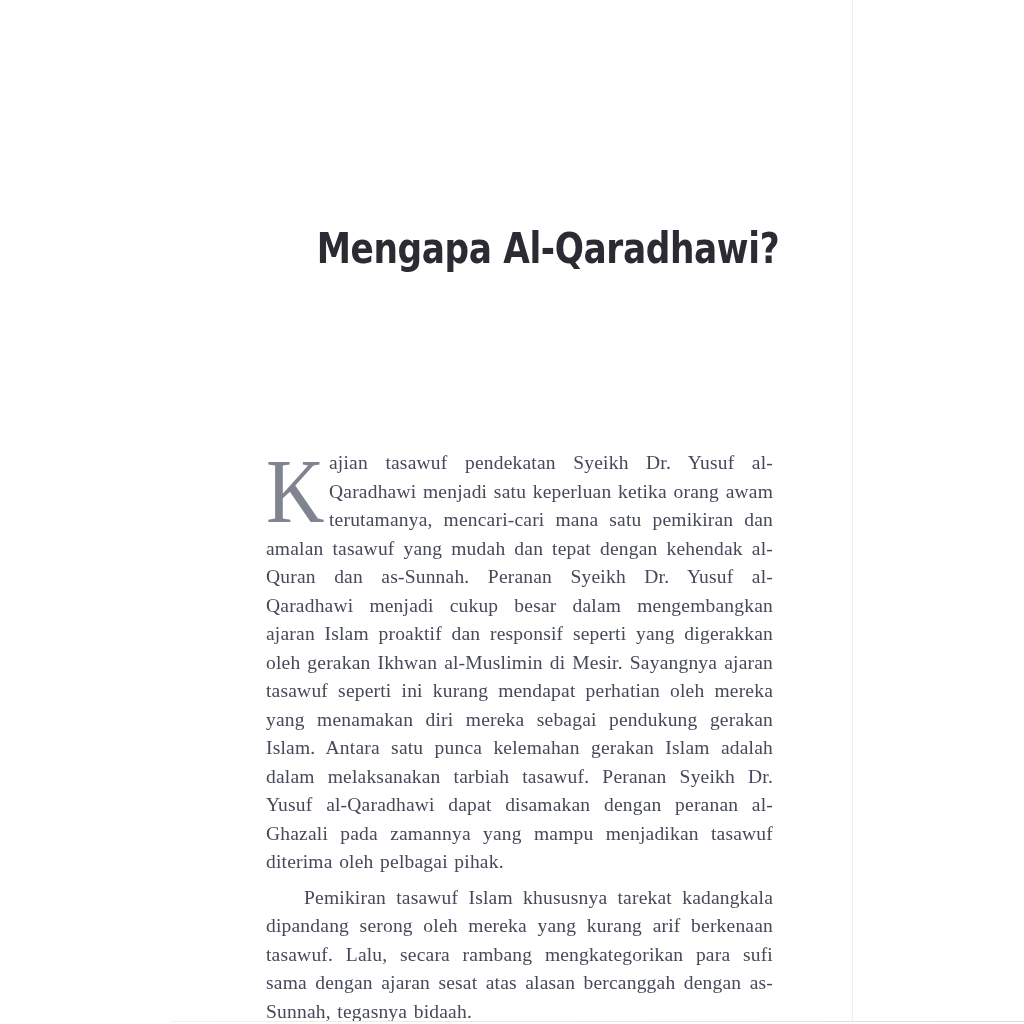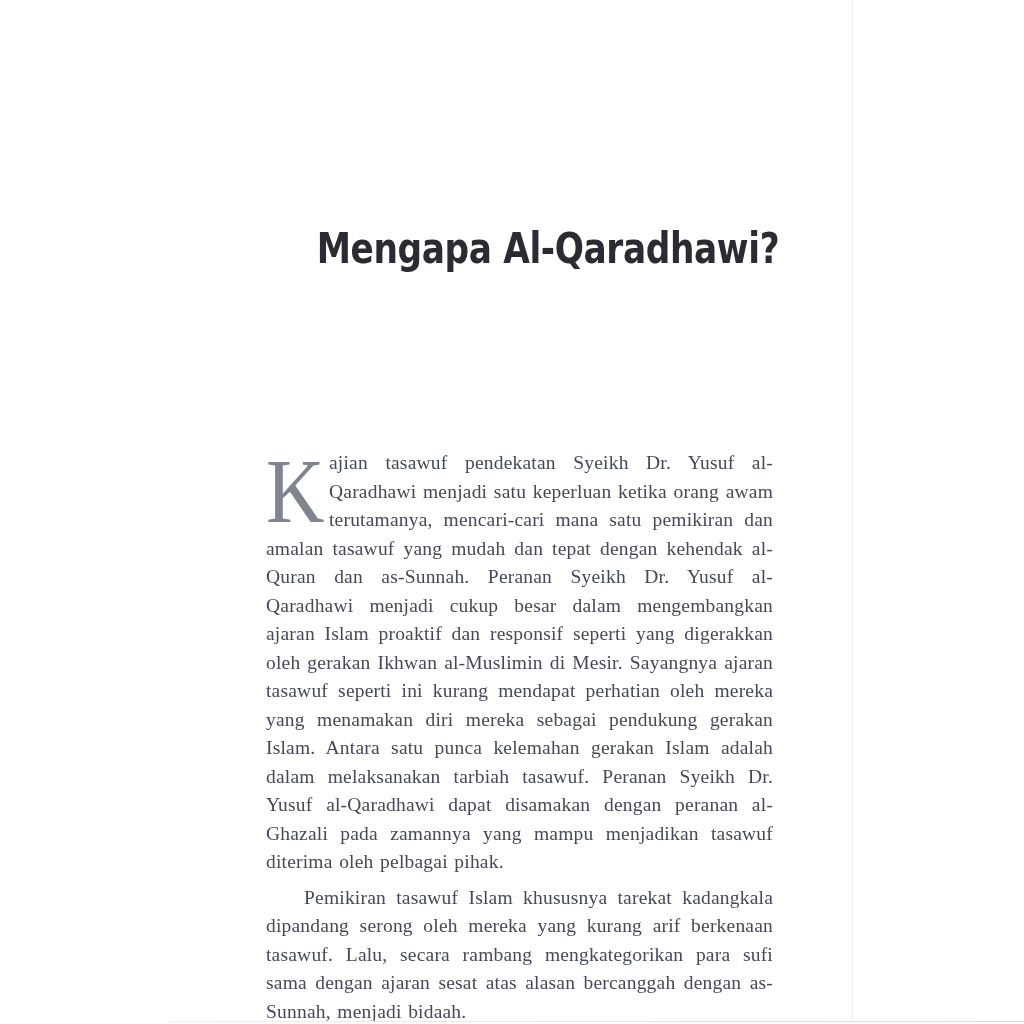--- a/index.html
+++ b/index.html
@@ -66,21 +66,21 @@
 <div class="canvas">
 
   <div class="content">
 
     <h1 class="chapter-title">Mengapa Al-Qaradhawi?</h1>
 
     <div class="body-text">
 
       <p><span class="dropcap">K</span><span>ajian tasawuf pendekatan Syeikh Dr. Yusuf al-Qaradhawi menjadi satu keperluan ketika orang awam terutamanya, mencari-cari mana satu pemikiran dan amalan tasawuf yang mudah dan tepat dengan kehendak al-Quran dan as-Sunnah. Peranan Syeikh Dr. Yusuf al-Qaradhawi menjadi cukup besar dalam mengembangkan ajaran Islam proaktif dan responsif seperti yang digerakkan oleh gerakan Ikhwan al-Muslimin di Mesir. Sayangnya ajaran tasawuf seperti ini kurang mendapat perhatian oleh mereka yang menamakan diri mereka sebagai pendukung gerakan Islam. Antara satu punca kelemahan gerakan Islam adalah dalam melaksanakan tarbiah tasawuf. Peranan Syeikh Dr. Yusuf al-Qaradhawi dapat disamakan dengan peranan al-Ghazali pada zamannya yang mampu menjadikan tasawuf diterima oleh pelbagai pihak.</span></p>
 
-      <p class="para-indent"><span>Pemikiran tasawuf Islam khususnya tarekat kadangkala dipandang serong oleh mereka yang kurang arif berkenaan tasawuf. Lalu, secara rambang mengkategorikan para sufi sama dengan ajaran sesat atas alasan bercanggah dengan as-Sunnah, menjadi bidaah.</span></p>
+      <p class="para-indent"><span>Pemikiran tasawuf Islam khususnya tarekat kadangkala dipandang serong oleh mereka yang kurang arif berkenaan tasawuf. Lalu, secara rambang mengkategorikan para sufi sama dengan ajaran sesat atas alasan bercanggah dengan as-Sunnah, tegasnya bidaah.</span></p>
 
     </div>
   </div>
 
   <div class="edge-right"></div>
   <div class="edge-bottom"></div>
 
 </div>
 
 </body></html>

